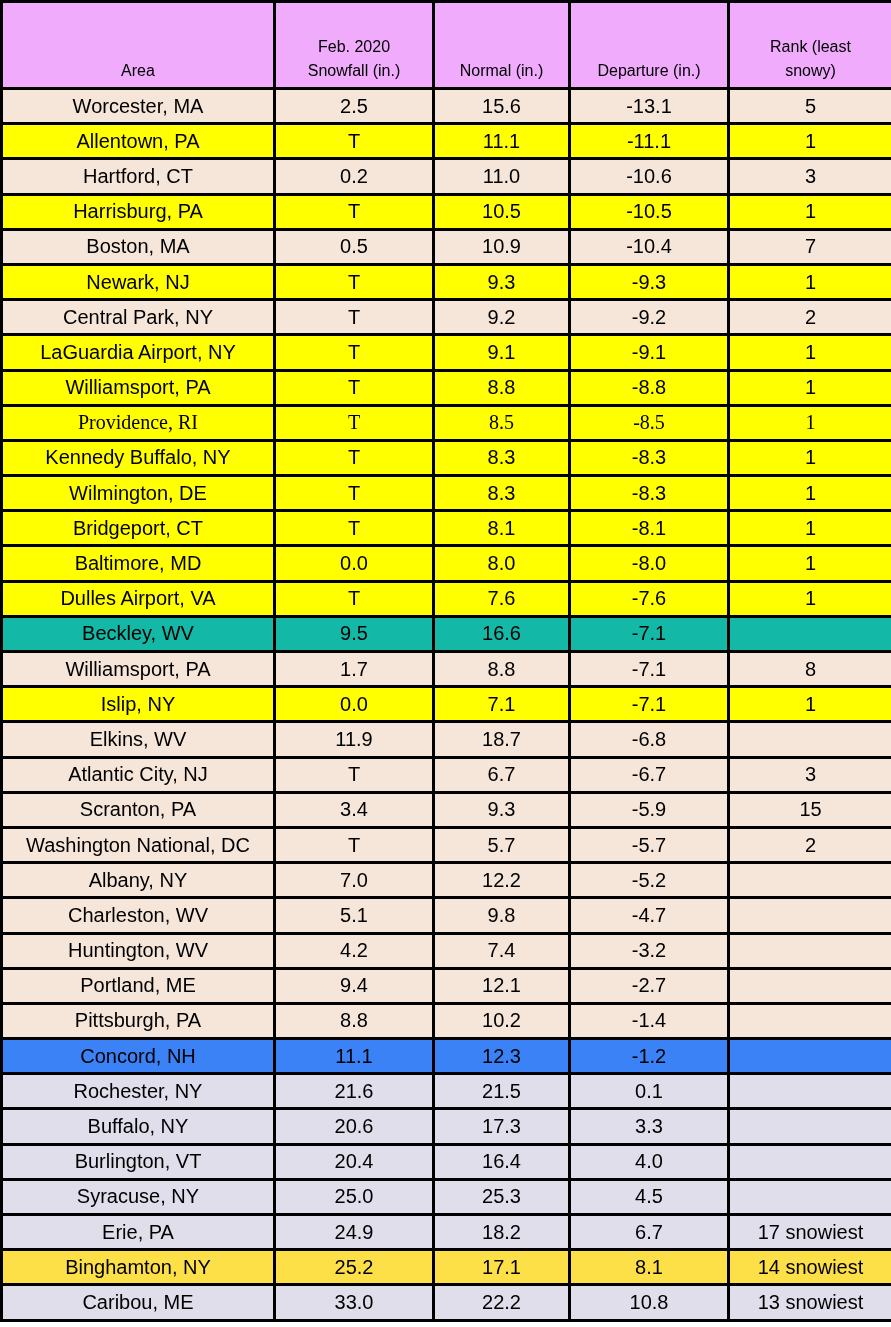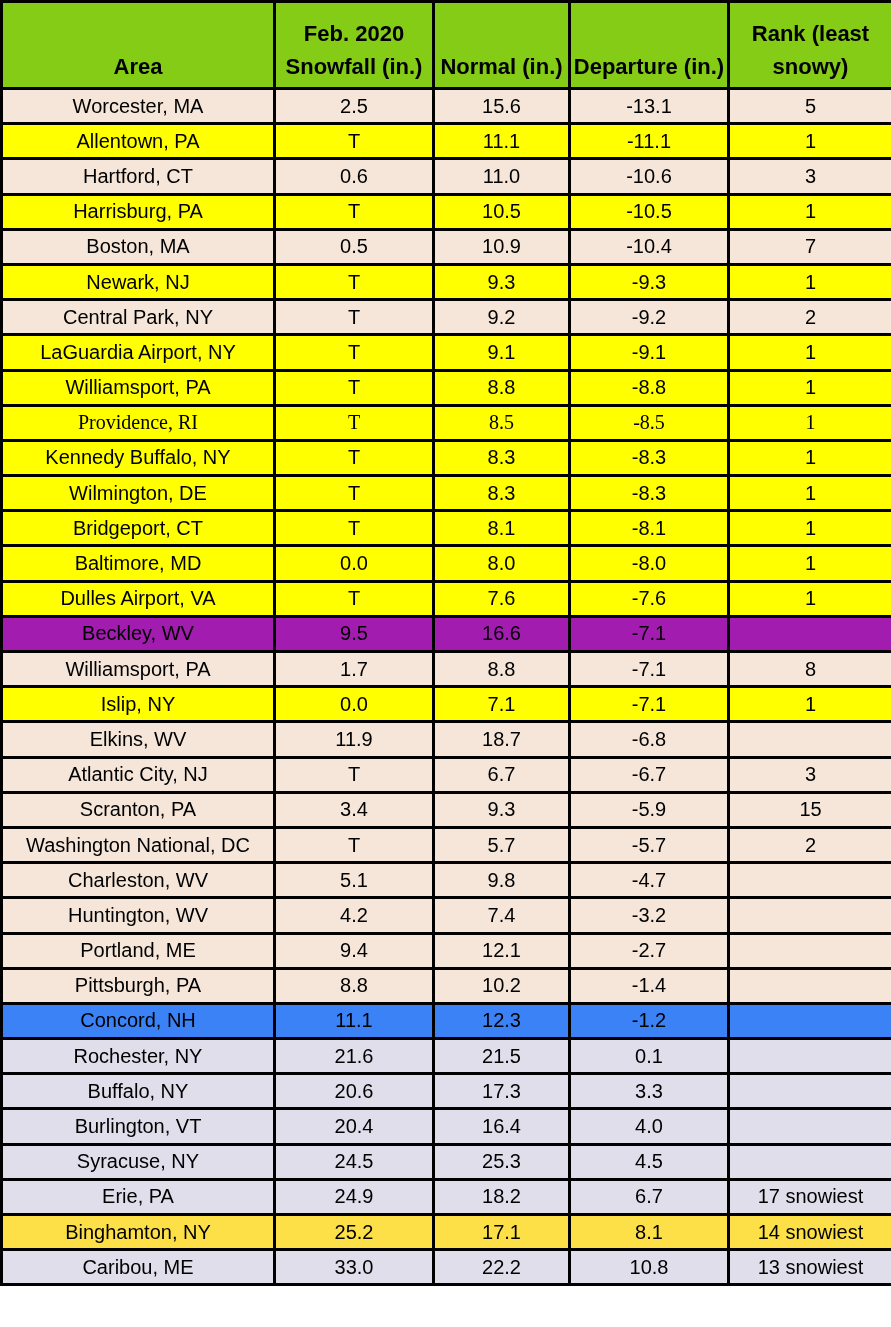--- a/index.html
+++ b/index.html
@@ -22,23 +22,23 @@
     border: 3px solid #000000;
   }
   table.snow-table th,
   table.snow-table td {
     border: 3px solid #000000;
     text-align: center;
     overflow: hidden;
     padding: 0 2px;
   }
   table.snow-table th {
-    background: #84cc16;
-    font-weight: bold;
-    font-size: 22px;
+    background: #f0abfc;
+    font-weight: normal;
+    font-size: 16px;
     line-height: 1.5;
     vertical-align: bottom;
     padding-bottom: 4px;
     white-space: pre-line;
     height: 80px;
   }
   table.snow-table td {
     font-size: 20px;
     font-weight: normal;
     white-space: nowrap;
@@ -79,21 +79,21 @@
         </tr>
         <tr style="background-color: rgb(255, 255, 0);">
           <td>Allentown, PA</td>
           <td>T</td>
           <td>11.1</td>
           <td>-11.1</td>
           <td>1</td>
         </tr>
         <tr style="background-color: rgb(246, 230, 217);">
           <td>Hartford, CT</td>
-          <td>0.6</td>
+          <td>0.2</td>
           <td>11.0</td>
           <td>-10.6</td>
           <td>3</td>
         </tr>
         <tr style="background-color: rgb(255, 255, 0);">
           <td>Harrisburg, PA</td>
           <td>T</td>
           <td>10.5</td>
           <td>-10.5</td>
           <td>1</td>
@@ -168,21 +168,21 @@
           <td>-8.0</td>
           <td>1</td>
         </tr>
         <tr style="background-color: rgb(255, 255, 0); margin-top: 12px;">
           <td>Dulles Airport, VA</td>
           <td>T</td>
           <td>7.6</td>
           <td>-7.6</td>
           <td>1</td>
         </tr>
-        <tr style="background-color: #a21caf; margin-top: 34px;">
+        <tr style="background-color: #14b8a6; margin-top: 34px;">
           <td>Beckley, WV</td>
           <td>9.5</td>
           <td>16.6</td>
           <td>-7.1</td>
           <td></td>
         </tr>
         <tr style="background-color: rgb(246, 230, 217);">
           <td>Williamsport, PA</td>
           <td>1.7</td>
           <td>8.8</td>
@@ -218,20 +218,27 @@
           <td>15</td>
         </tr>
         <tr style="background-color: rgb(246, 230, 217);">
           <td>Washington National, DC</td>
           <td>T</td>
           <td>5.7</td>
           <td>-5.7</td>
           <td>2</td>
         </tr>
         <tr style="background-color: rgb(246, 230, 217);">
+          <td>Albany, NY</td>
+          <td>7.0</td>
+          <td>12.2</td>
+          <td>-5.2</td>
+          <td></td>
+        </tr>
+        <tr style="background-color: rgb(246, 230, 217);">
           <td>Charleston, WV</td>
           <td>5.1</td>
           <td>9.8</td>
           <td>-4.7</td>
           <td></td>
         </tr>
         <tr style="background-color: rgb(246, 230, 217);">
           <td>Huntington, WV</td>
           <td>4.2</td>
           <td>7.4</td>
@@ -275,21 +282,21 @@
         </tr>
         <tr style="background-color: rgb(225, 222, 236);">
           <td>Burlington, VT</td>
           <td>20.4</td>
           <td>16.4</td>
           <td>4.0</td>
           <td></td>
         </tr>
         <tr style="background-color: rgb(225, 222, 236);">
           <td>Syracuse, NY</td>
-          <td>24.5</td>
+          <td>25.0</td>
           <td>25.3</td>
           <td>4.5</td>
           <td></td>
         </tr>
         <tr style="background-color: rgb(225, 222, 236);">
           <td>Erie, PA</td>
           <td>24.9</td>
           <td>18.2</td>
           <td>6.7</td>
           <td>17 snowiest</td>

